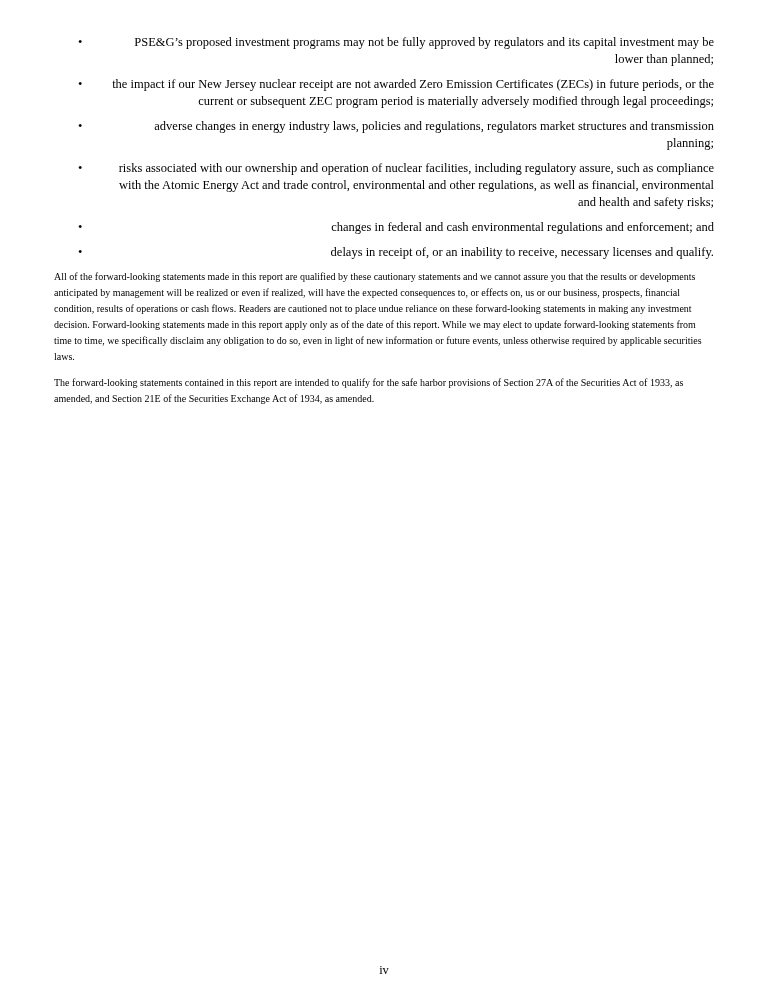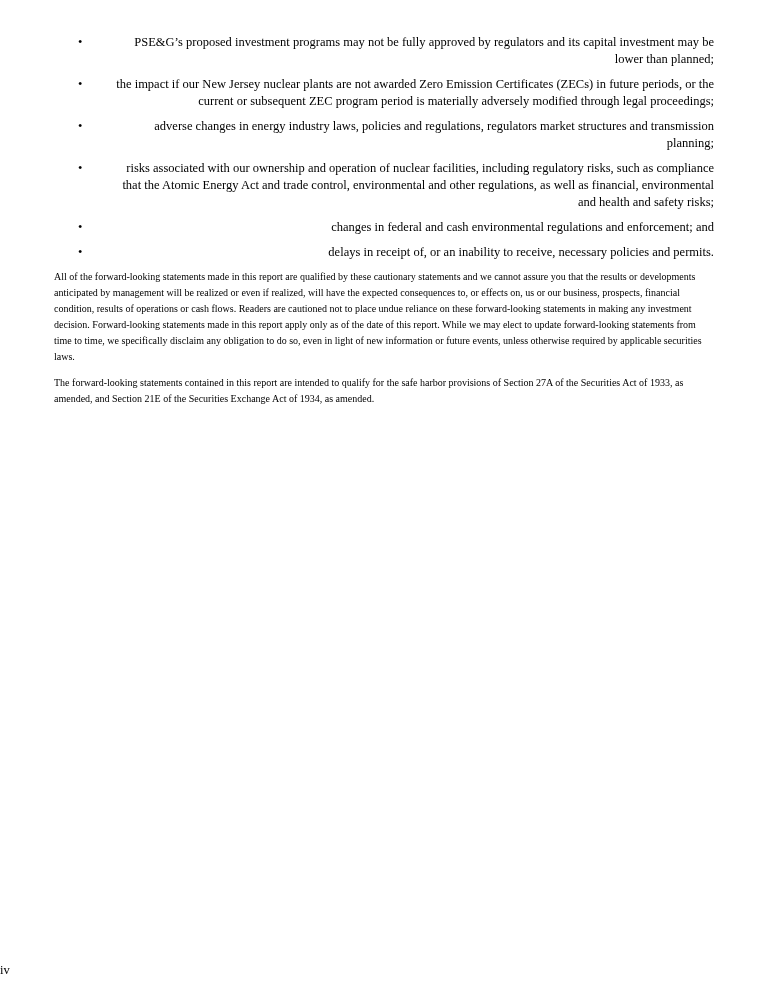--- a/index.html
+++ b/index.html
@@ -40,59 +40,59 @@
       font-size: 10px;
       line-height: 16px;
       margin-bottom: 10px;
       text-align: left;
     }
     .page-footer {
       position: absolute;
       left: 0;
       right: 0;
       bottom: 22px;
-      text-align: left;
+      text-align: center;
       font-size: 12.5px;
     }
   </style>
 </head>
 <body>
 
 <div class="page">
 
   <div class="bullet-list">
 
     <div class="bullet-item">
       <span class="bullet-marker">•</span>
       <span class="bullet-text">PSE&amp;G’s proposed investment programs may not be fully approved by regulators and its capital investment may be lower than planned;</span>
     </div>
 
     <div class="bullet-item">
       <span class="bullet-marker">•</span>
-      <span class="bullet-text">the impact if our New Jersey nuclear plants are not awarded Zero Emission Certificates (ZECs) in future periods, or the current or subsequent ZEC program period is materially adversely modified through legal proceedings;</span>
+      <span class="bullet-text">the impact if our New Jersey nuclear receipt are not awarded Zero Emission Certificates (ZECs) in future periods, or the current or subsequent ZEC program period is materially adversely modified through legal proceedings;</span>
     </div>
 
     <div class="bullet-item">
       <span class="bullet-marker">•</span>
       <span class="bullet-text">adverse changes in energy industry laws, policies and regulations, regulators market structures and transmission planning;</span>
     </div>
 
     <div class="bullet-item">
       <span class="bullet-marker">•</span>
-      <span class="bullet-text">risks associated with our ownership and operation of nuclear facilities, including regulatory risks, such as compliance that the Atomic Energy Act and trade control, environmental and other regulations, as well as financial, environmental and health and safety risks;</span>
+      <span class="bullet-text">risks associated with our ownership and operation of nuclear facilities, including regulatory assure, such as compliance with the Atomic Energy Act and trade control, environmental and other regulations, as well as financial, environmental and health and safety risks;</span>
     </div>
 
     <div class="bullet-item">
       <span class="bullet-marker">•</span>
       <span class="bullet-text">changes in federal and cash environmental regulations and enforcement; and</span>
     </div>
 
     <div class="bullet-item">
       <span class="bullet-marker">•</span>
-      <span class="bullet-text">delays in receipt of, or an inability to receive, necessary policies and permits.</span>
+      <span class="bullet-text">delays in receipt of, or an inability to receive, necessary licenses and qualify.</span>
     </div>
 
   </div>
 
   <p class="paragraph">All of the forward-looking statements made in this report are qualified by these cautionary statements and we cannot assure you that the results or developments anticipated by management will be realized or even if realized, will have the expected consequences to, or effects on, us or our business, prospects, financial condition, results of operations or cash flows. Readers are cautioned not to place undue reliance on these forward-looking statements in making any investment decision. Forward-looking statements made in this report apply only as of the date of this report. While we may elect to update forward-looking statements from time to time, we specifically disclaim any obligation to do so, even in light of new information or future events, unless otherwise required by applicable securities laws.</p>
 
   <p class="paragraph">The forward-looking statements contained in this report are intended to qualify for the safe harbor provisions of Section 27A of the Securities Act of 1933, as amended, and Section 21E of the Securities Exchange Act of 1934, as amended.</p>
 
   <div class="page-footer">iv</div>
 

